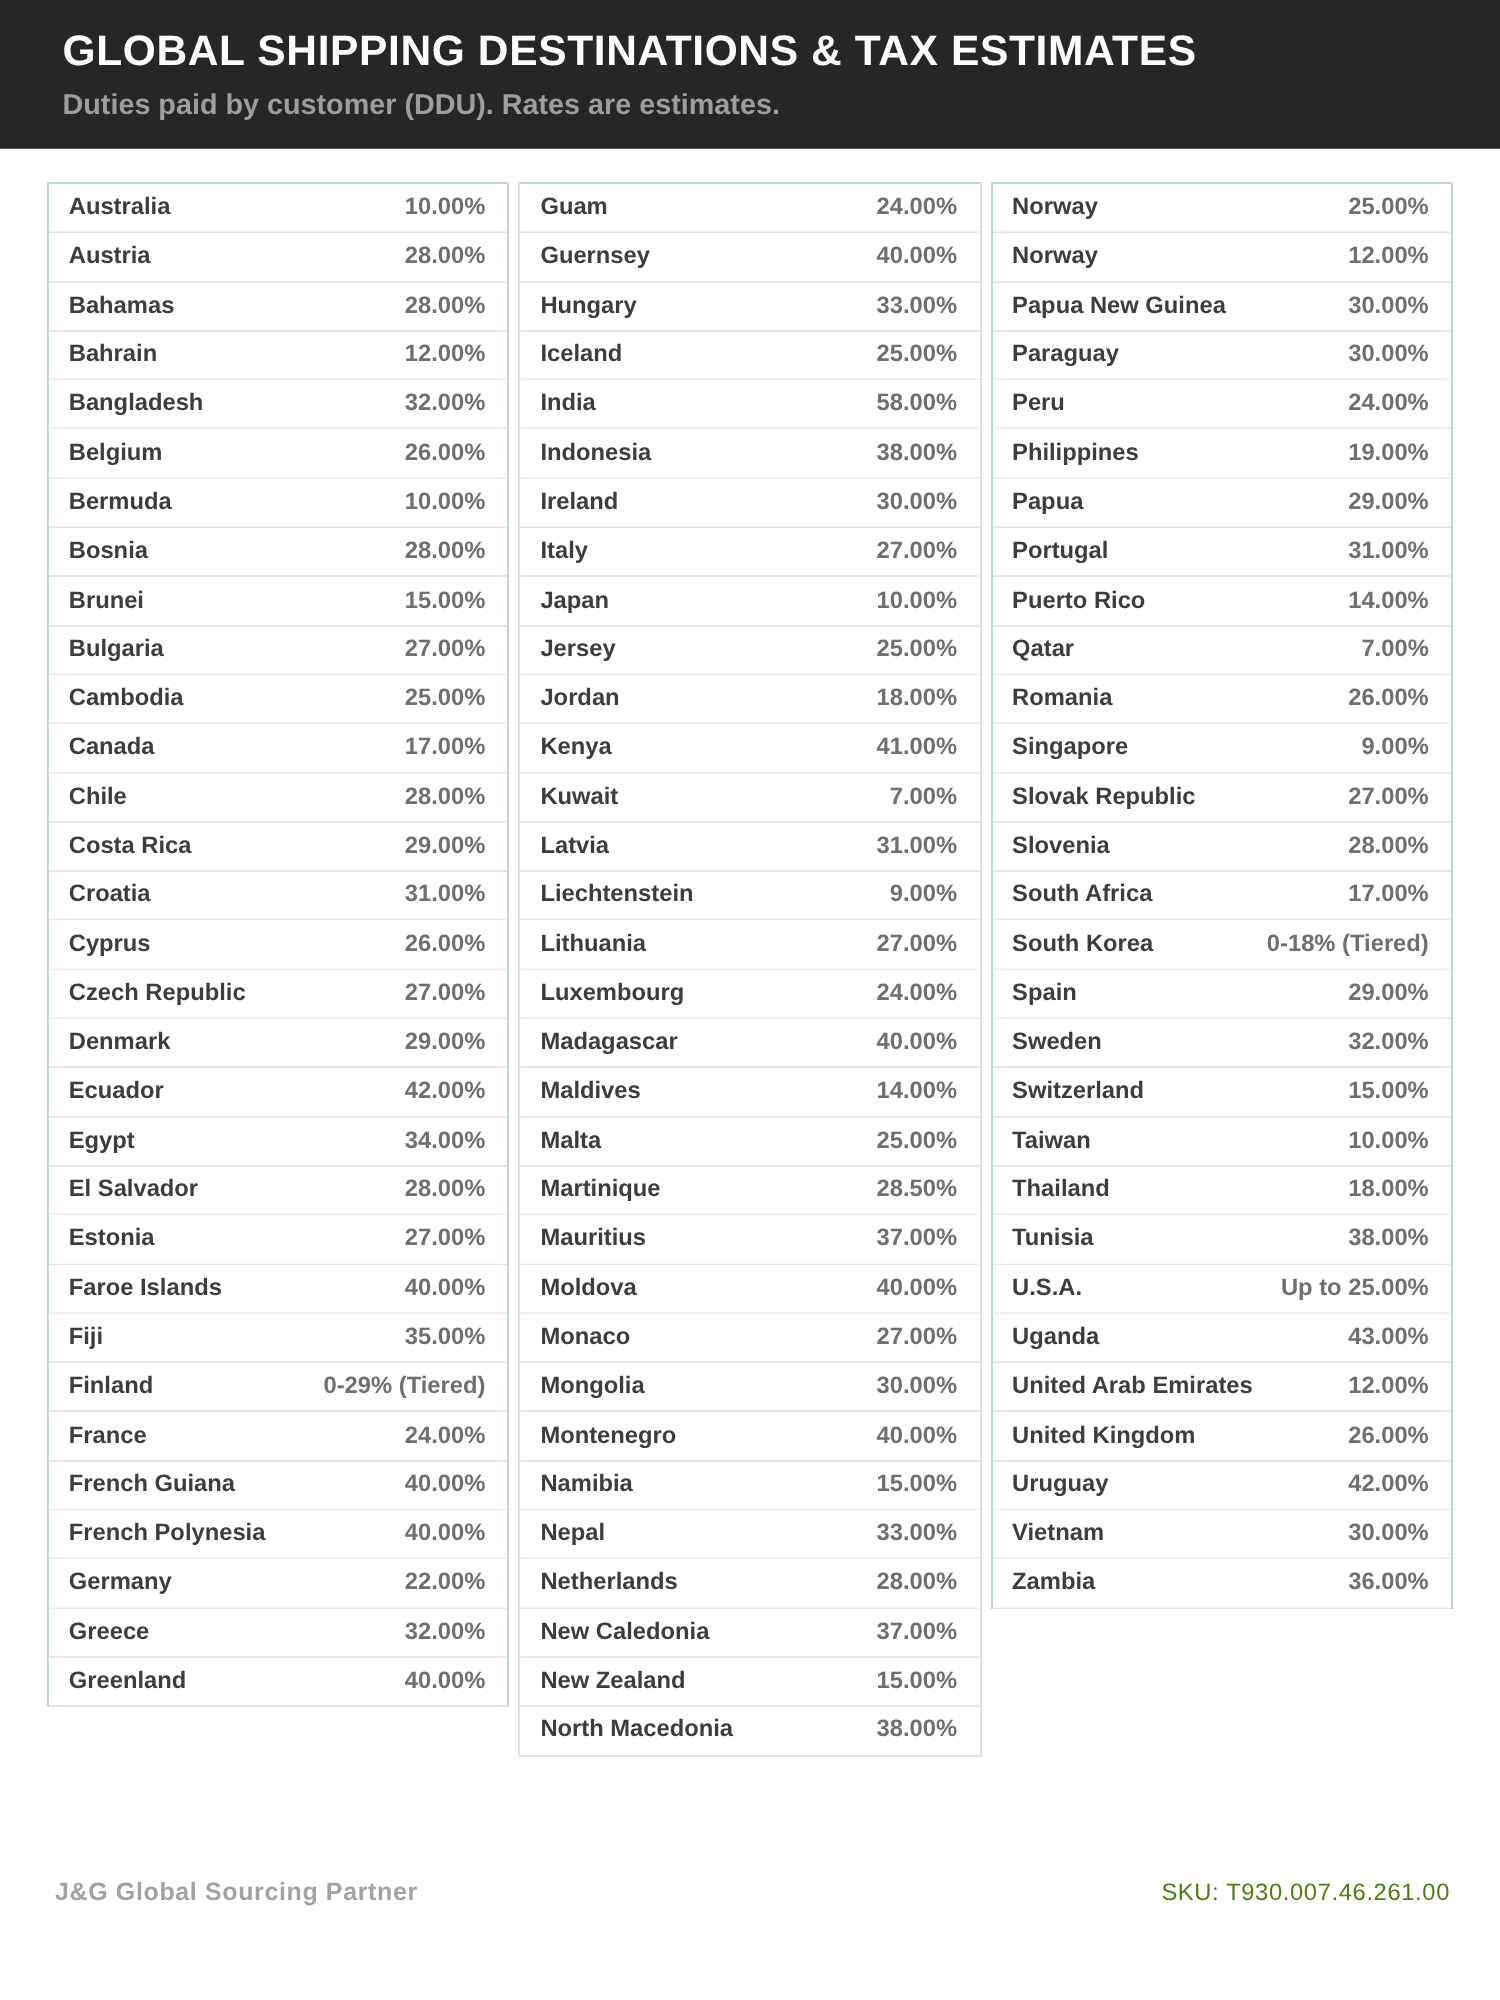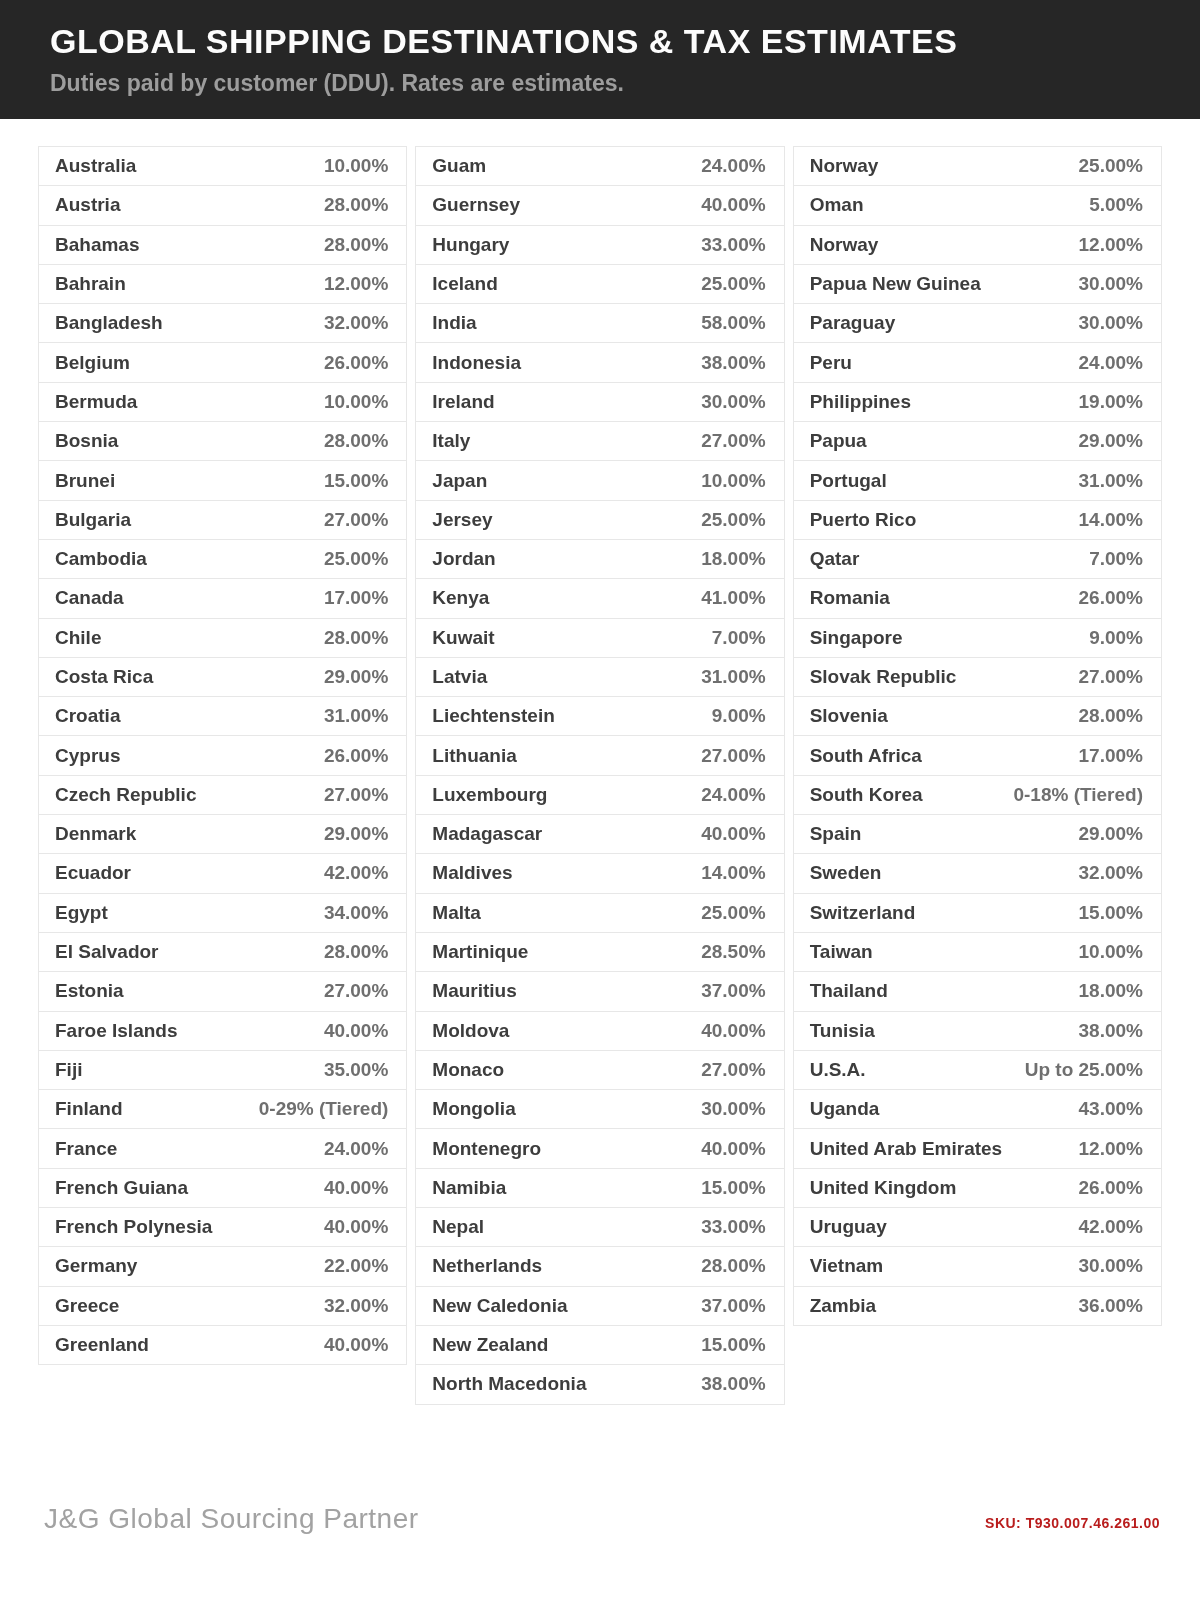--- a/index.html
+++ b/index.html
@@ -68,29 +68,29 @@
   .footer {
     position: absolute;
     left: 44px;
     right: 40px;
     top: 1503px;
     display: flex;
     justify-content: space-between;
     align-items: baseline;
   }
   .brand {
-    font-size: 28px;
-    font-weight: 400;
+    font-size: 20px;
+    font-weight: 700;
     color: #a2a2a2;
     letter-spacing: 0.5px;
   }
   .sku {
-    font-size: 14px;
-    font-weight: 700;
-    color: #b91c1c;
+    font-size: 19px;
+    font-weight: 400;
+    color: #4d7c0f;
     letter-spacing: 0.5px;
   }
 </style>
 </head>
 <body>
 
 <div class="header">
   <div class="title">GLOBAL SHIPPING DESTINATIONS &amp; TAX ESTIMATES</div>
   <div class="subtitle">Duties paid by customer (DDU). Rates are estimates.</div>
 </div>
@@ -351,24 +351,20 @@
         <span class="country">North Macedonia</span>
         <span class="rate">38.00%</span>
       </div>
     </div>
   <div class="col">
       <div class="row">
         <span class="country">Norway</span>
         <span class="rate">25.00%</span>
       </div>
       <div class="row">
-        <span class="country">Oman</span>
-        <span class="rate">5.00%</span>
-      </div>
-      <div class="row">
         <span class="country">Norway</span>
         <span class="rate">12.00%</span>
       </div>
       <div class="row">
         <span class="country">Papua New Guinea</span>
         <span class="rate">30.00%</span>
       </div>
       <div class="row">
         <span class="country">Paraguay</span>
         <span class="rate">30.00%</span>

